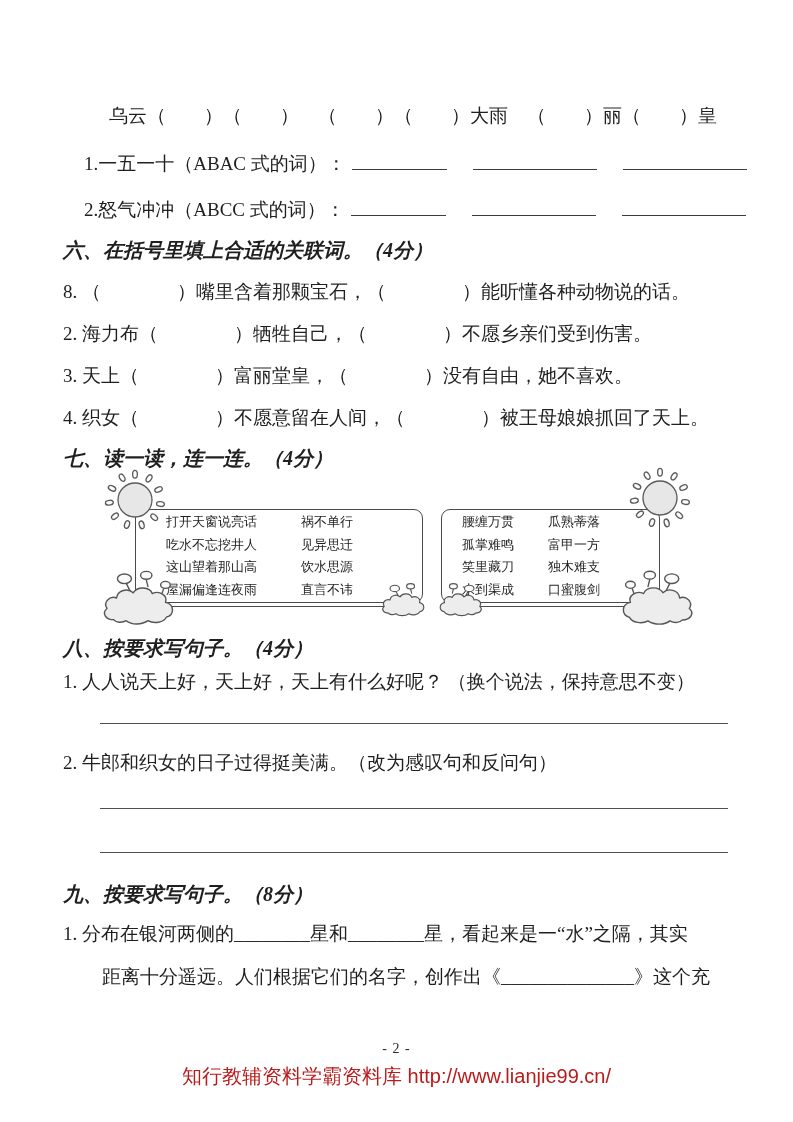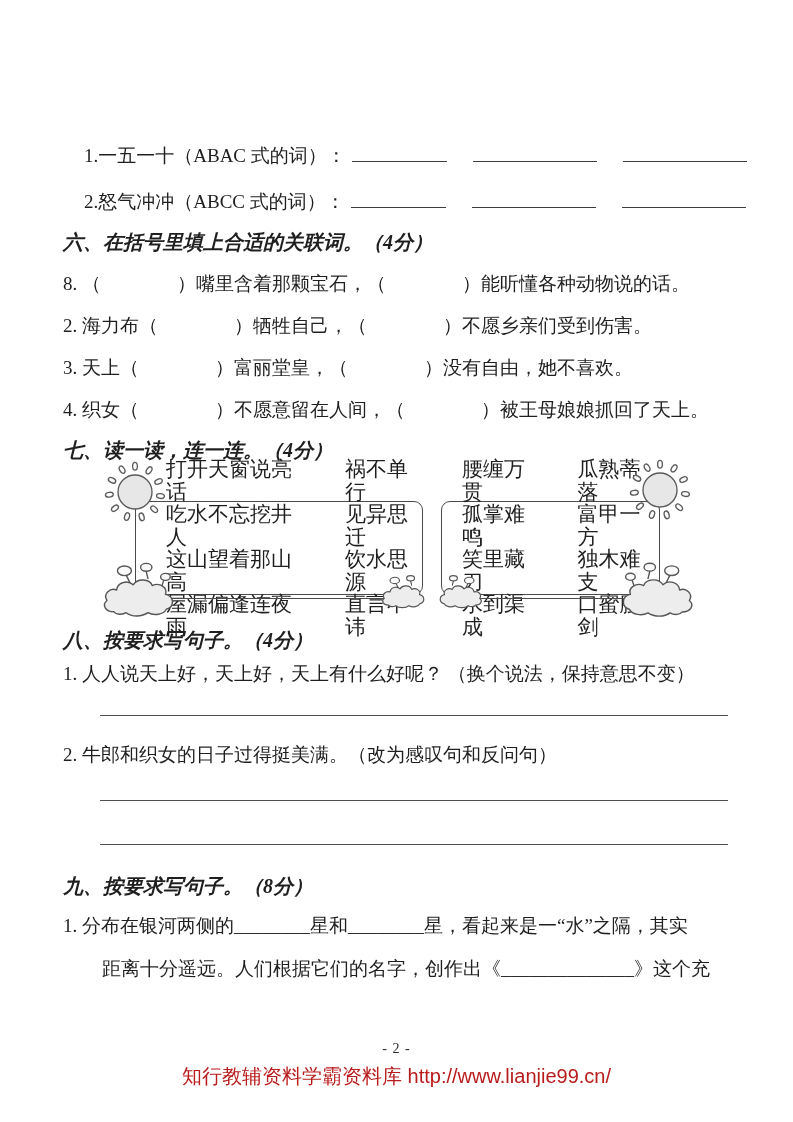--- a/index.html
+++ b/index.html
@@ -15,21 +15,21 @@
     color: #1f1f1f;
     font-size: 19px;
     line-height: 26px;
     padding: 103px 50px 0 63px;
     overflow: hidden;
   }
 
   
   .fill-line { padding-left: 46px; white-space: nowrap; }
 
-  .word-item { margin-top: 40px; padding-left: 21px; white-space: nowrap; }
+  .word-item { margin-top: 22px; padding-left: 21px; white-space: nowrap; }
   .word-item + .word-item { margin-top: 20px; }
   .word-item .blank {
     display: inline-block;
     border-bottom: 1.2px solid #3d3d3d;
     height: 16px;
     vertical-align: baseline;
   }
   .blank.b1 { width: 95px; margin-left: 6px; }
   .blank.b2 { width: 124px; margin-left: 26px; }
   .blank.b3 { width: 124px; margin-left: 26px; }
@@ -62,21 +62,21 @@
     content: "";
     position: absolute;
     left: 3px; right: 3px; bottom: -5px;
     border-bottom: 1.5px solid #4a4a4a;
   }
   .left-box { width: 288px; }
   .right-box { width: 219px; }
   .box-cols { display: flex; height: 100%; align-items: center; }
   .left-box .box-cols { padding-left: 30px; gap: 44px; }
   .right-box .box-cols { padding-left: 20px; gap: 34px; }
-  .idiom-col { display: flex; flex-direction: column; font-size: 21px; line-height: 22.5px; }
+  .idiom-col { display: flex; flex-direction: column; font-size: 13px; line-height: 22.5px; }
 
   .sun { position: absolute; z-index: 3; }
   .left-box .sun  { top: -43px; left: -34px; }
   .right-box .sun { top: -45px; right: -34px; }
 
   .cloud { position: absolute; z-index: 3; }
   .cloud-big-left   { bottom: -25px; left: -36px; }
   .cloud-small-right{ bottom: -16px; right: -16px; }
   .cloud-small-left { bottom: -16px; left: -16px; transform: scaleX(-1); }
   .cloud-big-right  { bottom: -25px; right: -38px; transform: scaleX(-1); }
@@ -116,20 +116,21 @@
     font-family: "Liberation Sans", "DejaVu Sans", sans-serif;
     font-size: 20px;
     color: #b91c1c;
   }
 </style>
 </head>
 <body>
 
 <div class="page">
 
+  <div class="fill-line">乌云（　　）（　　）　（　　）（　　）大雨　（　　）丽（　　）皇</div>
 
   <div class="word-item">
     <span>1.一五一十（ABAC 式的词）：</span><span class="blank b1"></span><span class="blank b2"></span><span class="blank b3"></span>
   </div>
   <div class="word-item">
     <span>2.怒气冲冲（ABCC 式的词）：</span><span class="blank b1"></span><span class="blank b2"></span><span class="blank b3"></span>
   </div>
 
   <div class="sec-title" id="sec6-title">六、在括号里填上合适的关联词。（4分）</div>
   <div class="sec6-item">8. （　　　　）嘴里含着那颗宝石，（　　　　）能听懂各种动物说的话。</div>

